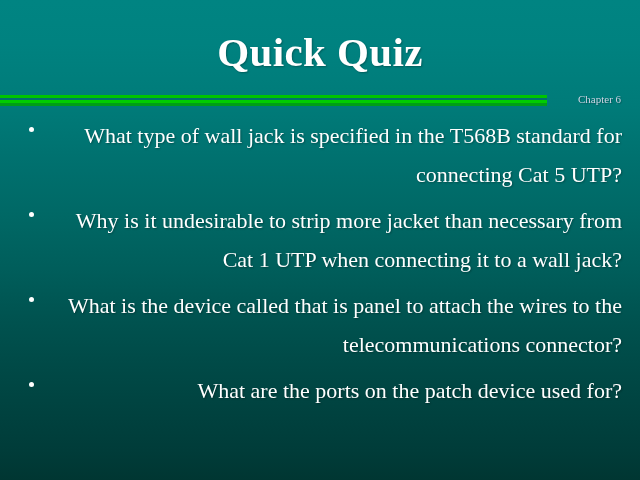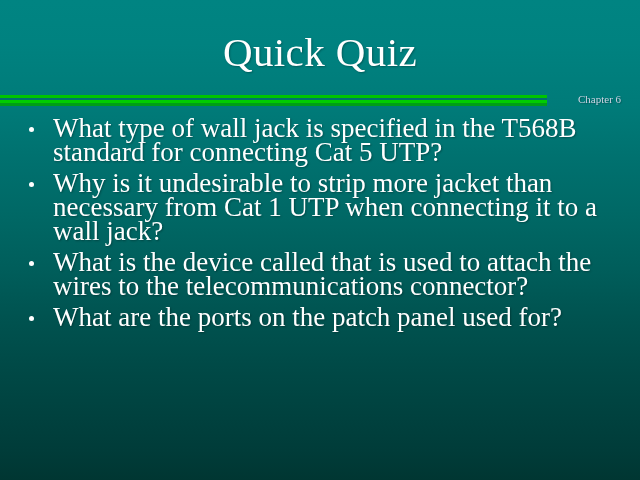--- a/index.html
+++ b/index.html
@@ -39,21 +39,21 @@
     left: 0;
     top: 28px;
     width: 640px;
     text-align: center;
   }
   #slide-title {
     display: inline-block;
     color: #ffffff;
     font-family: "Liberation Serif", "DejaVu Serif", serif;
     font-size: 41px;
-    font-weight: normal;
+    font-weight: bold;
     line-height: 48px;
     letter-spacing: 0.4px;
     margin: 0;
     text-shadow: 1px 1px 2px rgba(0,0,0,0.28);
   }
 
   
   #divider-bar {
     position: absolute;
     left: 0;
@@ -109,23 +109,24 @@
     list-style: none;
     margin: 0;
     padding: 0;
   }
   .bullet-item {
     position: relative;
     padding-left: 31px;
     margin-bottom: 7px;
     color: #ffffff;
     font-family: "Liberation Serif", "DejaVu Serif", serif;
-    font-size: 27px;
-    line-height: 24px;
+    font-size: 22px;
+    line-height: 39px;
     text-shadow: 1px 1px 2px rgba(0,0,0,0.30);
+    text-align: right;
   }
   .bullet-marker {
     position: absolute;
     left: 7px;
     top: 11px;
     width: 5px;
     height: 5px;
     border-radius: 50%;
     background: #ffffff;
   }
@@ -155,21 +156,21 @@
     <li class="bullet-item">
       <span class="bullet-marker"></span>
       <span class="bullet-text">What type of wall jack is specified in the T568B standard for connecting Cat 5 UTP?</span>
     </li>
     <li class="bullet-item">
       <span class="bullet-marker"></span>
       <span class="bullet-text">Why is it undesirable to strip more jacket than necessary from Cat 1 UTP when connecting it to a wall jack?</span>
     </li>
     <li class="bullet-item">
       <span class="bullet-marker"></span>
-      <span class="bullet-text">What is the device called that is used to attach the wires to the telecommunications connector?</span>
+      <span class="bullet-text">What is the device called that is panel to attach the wires to the telecommunications connector?</span>
     </li>
     <li class="bullet-item">
       <span class="bullet-marker"></span>
-      <span class="bullet-text">What are the ports on the patch panel used for?</span>
+      <span class="bullet-text">What are the ports on the patch device used for?</span>
     </li>
   </ul>
 
 </div>
 
 </body></html>

